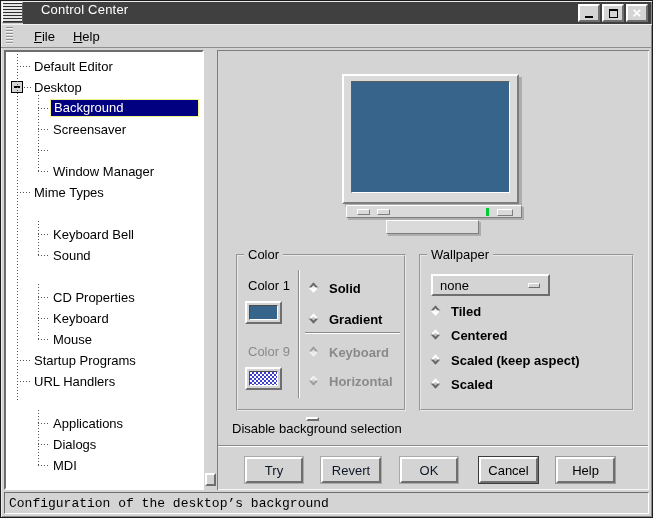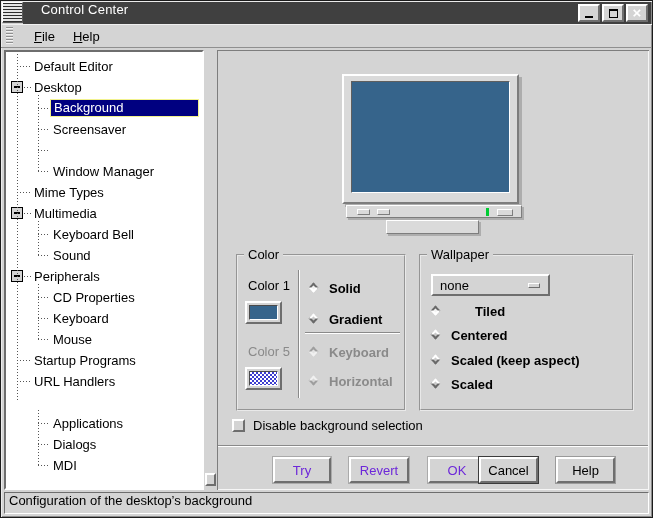--- a/index.html
+++ b/index.html
@@ -161,37 +161,37 @@
   .om-indicator {
     position:absolute; right:8px; top:7px; width:12px; height:5px; background:#d4d4d4;
     border:1px solid; border-color:#ffffff #6e6e6e #6e6e6e #ffffff;
   }
   .btn {
     background:#d4d4d4; border:2px solid; border-color:#ffffff #6e6e6e #6e6e6e #ffffff;
     font-family:"Liberation Sans", sans-serif; font-size:13px; color:#000;
     display:flex; align-items:center; justify-content:center; cursor:default;
     box-shadow:0 0 0 1px #9a9a9a;
   }
-  .btn.disabled { color:#6d28d9; box-shadow:0 0 0 1px #aaaaaa;margin-left:28px; }
+  .btn.disabled { color:#0f172a; box-shadow:0 0 0 1px #aaaaaa; }
   .btn.default-ring { box-shadow:0 0 0 1px #3c3c3c; }
   .browse-btn { position:absolute; left:138px; top:17px; width:64px; height:24px; }
   .action-btn { position:absolute; height:26px; }
 
   
-  .checkbox-row { position:absolute; left:15px; top:367px; height:16px; display:flex; align-items:center; }
+  .checkbox-row { position:absolute; left:15px; top:367px; height:16px; display:flex; align-items:center;flex-direction:column; }
   .checkbox { width:13px; height:13px; background:#d4d4d4;
     border:2px solid; border-color:#ffffff #6e6e6e #6e6e6e #ffffff; margin-right:8px; }
 
   .buttons-sep { left:1px; right:1px; top:395px; }
 
   
   .statusbar {
     height:22px; margin:2px 3px 3px 3px;
     border:1px solid; border-color:#6e6e6e #ffffff #ffffff #6e6e6e;
-    display:flex; align-items:flex-start; padding-left:4px;
+    display:flex; align-items:center; padding-left:4px;font-family:Liberation Mono, monospace;
   }
 </style>
 </head>
 <body>
 
 <div class="window">
 
   <div class="titlebar-row">
     <div class="app-icon"></div>
     <div class="titlebar">
@@ -239,37 +239,27 @@
           <span class="dot-h" style="left: 32px; width: 12px;"></span>
         </div>
         <div class="tree-row" style="top: 109px;">
           <span class="dot-h" style="left: 32px; width: 12px;"></span>
           <span class="tree-label" style="left: 47px;">Window Manager</span>
         </div>
         <div class="tree-row" style="top: 130px;">
           <span class="dot-h" style="left: 11px; width: 13px;"></span>
           <span class="tree-label" style="left: 28px;">Mime Types</span>
         </div>
-        <div class="tree-row" style="top: 151px;">
-          <span class="expander"></span>
-          <span class="dot-h" style="left: 18px; width: 8px;"></span>
-          <span class="tree-label" style="left: 28px;">Multimedia</span>
-        </div>
         <div class="tree-row" style="top: 172px;">
           <span class="dot-h" style="left: 32px; width: 12px;"></span>
           <span class="tree-label" style="left: 47px;">Keyboard Bell</span>
         </div>
         <div class="tree-row" style="top: 193px;">
           <span class="dot-h" style="left: 32px; width: 12px;"></span>
           <span class="tree-label" style="left: 47px;">Sound</span>
-        </div>
-        <div class="tree-row" style="top: 214px;">
-          <span class="expander"></span>
-          <span class="dot-h" style="left: 18px; width: 8px;"></span>
-          <span class="tree-label" style="left: 28px;">Peripherals</span>
         </div>
         <div class="tree-row" style="top: 235px;">
           <span class="dot-h" style="left: 32px; width: 12px;"></span>
           <span class="tree-label" style="left: 47px;">CD Properties</span>
         </div>
         <div class="tree-row" style="top: 256px;">
           <span class="dot-h" style="left: 32px; width: 12px;"></span>
           <span class="tree-label" style="left: 47px;">Keyboard</span>
         </div>
         <div class="tree-row" style="top: 277px; padding-left: 21px;">
@@ -321,21 +311,21 @@
       </div>
       <div class="stand"></div>
 
       
       <div class="frame color-frame">
         <span class="frame-title">Color</span>
         <span class="lbl" style="left:10px;top:22px;">Color 1</span>
         <button class="swatch" style="left:7px;top:45px;">
           <span class="swatch-fill" id="swatch1" style="background: rgb(54, 100, 139);"></span>
         </button>
-        <span class="lbl disabled" style="left:10px;top:88px;">Color 5</span>
+        <span class="lbl disabled" style="left:10px;top:88px;">Color 9</span>
         <button class="swatch" style="left:7px;top:111px;">
           <span class="swatch-fill checker"></span>
         </button>
         <div class="vsep" style="left:60px;top:14px;height:128px;"></div>
         <span id="color-radios"><span class="radio-row" style="left: 70px; top: 24px;">
               <span class="dia-box">
                 <span class="dia sel"></span>
               </span>
               <span>Solid</span>
             </span><span class="radio-row" style="left: 70px; top: 55px;">
@@ -357,21 +347,21 @@
         <div class="hsep" style="left:67px;right:4px;top:76px;"></div>
       </div>
 
       
       <div class="frame wallpaper-frame">
         <span class="frame-title">Wallpaper</span>
         <div class="optionmenu">
           <span>none</span>
           <span class="om-indicator"></span>
         </div>
-        <span id="wp-radios"><span class="radio-row" style="left: 9px; top: 47px; gap: 24px;">
+        <span id="wp-radios"><span class="radio-row" style="left: 9px; top: 47px;">
               <span class="dia-box">
                 <span class="dia sel"></span>
               </span>
               <span>Tiled</span>
             </span><span class="radio-row" style="left: 9px; top: 71px;">
               <span class="dia-box">
                 <span class="dia unsel"></span>
               </span>
               <span>Centered</span>
             </span><span class="radio-row" style="left: 9px; top: 96px;">

